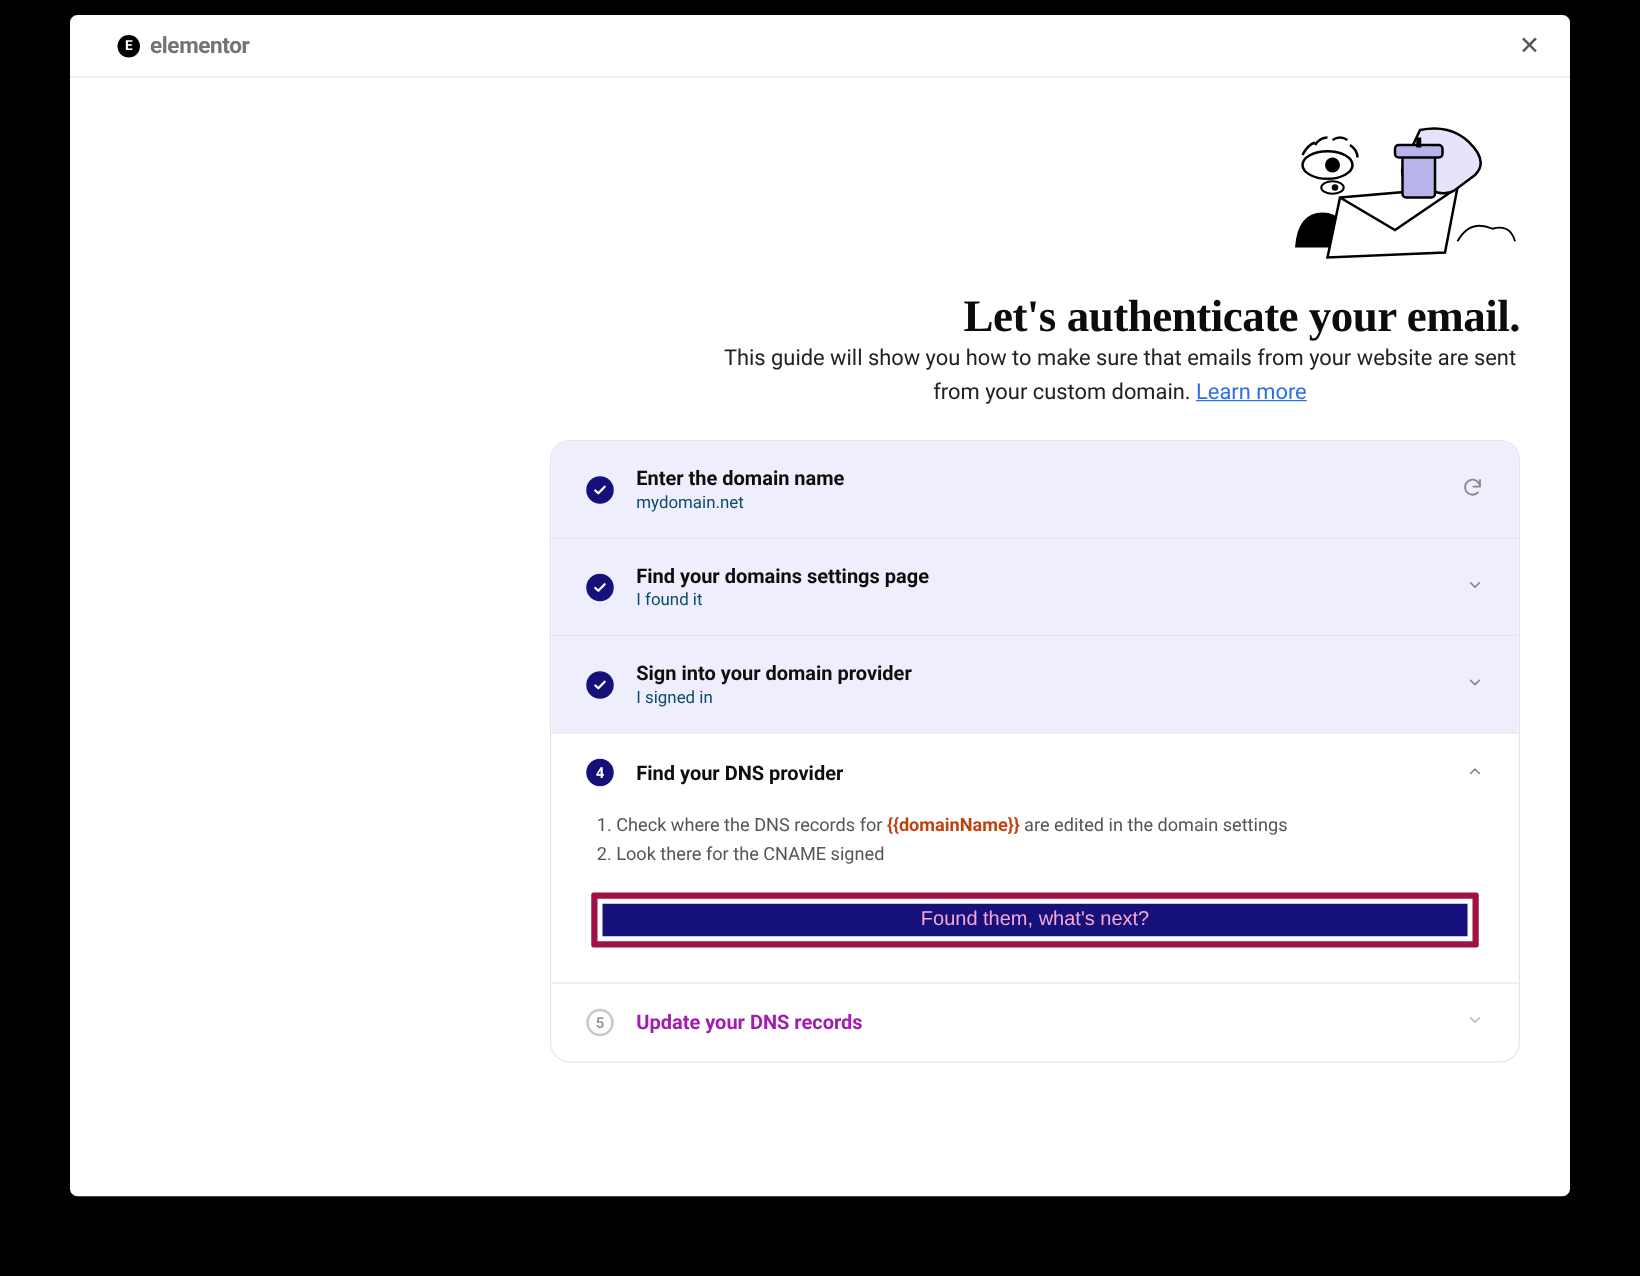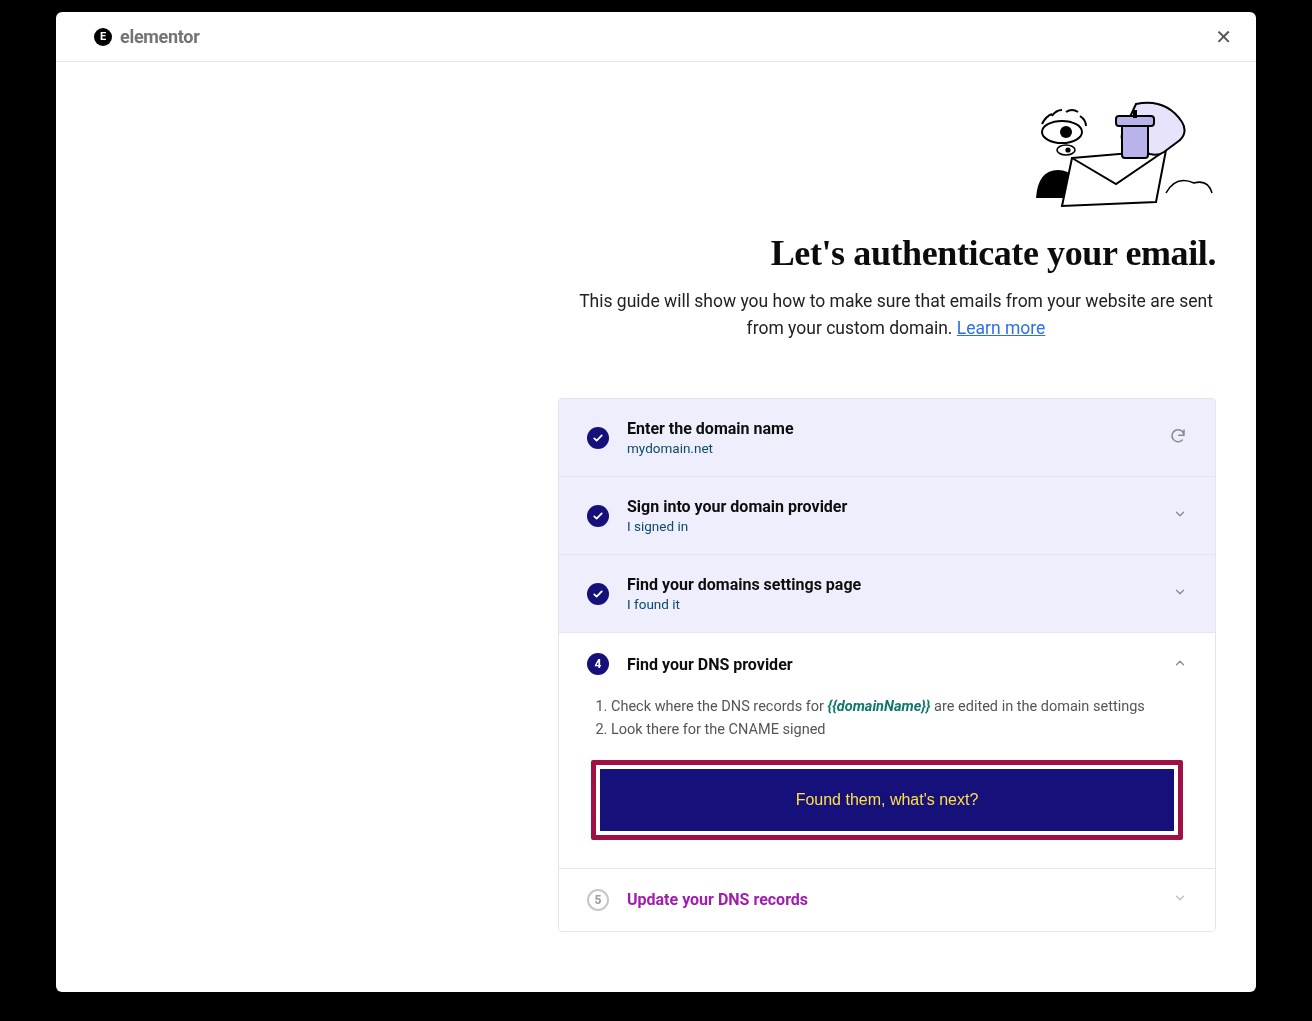--- a/index.html
+++ b/index.html
@@ -72,32 +72,31 @@
     font-weight: 700;
     color:#0c0c0c;
     text-align:center;
     letter-spacing:-0.4px;
   }
   .subtitle {
     font-size: 17.5px;
     color:#222;
     text-align:center;
     max-width: 640px;
-    margin-top: 14px;
     line-height:1.55;
   }
   .subtitle a {
     color:#2d6fe8;
     text-decoration: underline;
   }
   .steps {
-    width: 658px;
-    margin-top: 56px;
+    width: 776px;
+    margin-top: 24px;
     border:1px solid #e4e4ea;
-    border-radius:4px;
+    border-radius:16px;
     overflow:hidden;
   }
   .step {
     border-bottom:1px solid #e4e4ea;
   }
   .step:last-child { border-bottom:none; }
   .step.completed { background:#eeeefc; }
   .step.active { background:#fff; }
   .step.pending { background:#fff; }
   .step-header {
@@ -134,35 +133,35 @@
   }
   .step-body {
     padding: 0 32px 28px 32px;
   }
   .step-body ol {
     padding-left: 20px;
     color:#555;
     font-size:14.5px;
     line-height:1.6;
   }
-  .step-body ol li b { color:#0f766e; font-weight:700;font-style:italic; }
+  .step-body ol li b { color:#c2410c; font-weight:700; }
   .cta-wrap {
     margin-top:18px;
     border:5px solid #a01045;
     padding:4px;
     border-radius:2px;
   }
   .cta-btn {
     width:100%;
     background:#15107a;
-    color:#fde047;
+    color:#f9a8d4;
     font-size:16px;
     font-weight:500;
     border:none;
-    padding:22px 10px;
+    padding:4px 10px;
     cursor:pointer;
   }
   .chev { width:14px;height:14px;display:inline-block; }
   .refresh-icn { width:18px;height:18px;display:inline-block; }
 </style>
 </head>
 <body>
 
 <div class="modal">
   <div class="modal-header">
@@ -227,41 +226,41 @@
       </div>
 
       <div class="step completed">
         <div class="step-header">
           <span class="step-badge">
             <svg viewBox="0 0 16 16" width="12" height="12">
                 <path d="M3 8.5 L6.2 11.5 L13 4.5" fill="none" stroke="#fff" stroke-width="2.4" stroke-linecap="round" stroke-linejoin="round"></path>
               </svg>
           </span>
           <div class="step-texts">
-            <div class="step-title">Sign into your domain provider</div>
-            <div class="step-sub">I signed in</div>
+            <div class="step-title">Find your domains settings page</div>
+            <div class="step-sub">I found it</div>
           </div>
           <span class="step-action">
             <svg class="chev" viewBox="0 0 24 24">
                 <path d="M6 9 l6 6 l6 -6" fill="none" stroke="#8a8a8a" stroke-width="2.2" stroke-linecap="round" stroke-linejoin="round"></path>
               </svg>
           </span>
         </div>
       </div>
 
       <div class="step completed">
         <div class="step-header">
           <span class="step-badge">
             <svg viewBox="0 0 16 16" width="12" height="12">
                 <path d="M3 8.5 L6.2 11.5 L13 4.5" fill="none" stroke="#fff" stroke-width="2.4" stroke-linecap="round" stroke-linejoin="round"></path>
               </svg>
           </span>
           <div class="step-texts">
-            <div class="step-title">Find your domains settings page</div>
-            <div class="step-sub">I found it</div>
+            <div class="step-title">Sign into your domain provider</div>
+            <div class="step-sub">I signed in</div>
           </div>
           <span class="step-action">
             <svg class="chev" viewBox="0 0 24 24">
                 <path d="M6 9 l6 6 l6 -6" fill="none" stroke="#8a8a8a" stroke-width="2.2" stroke-linecap="round" stroke-linejoin="round"></path>
               </svg>
           </span>
         </div>
       </div>
 
       <div class="step active">

